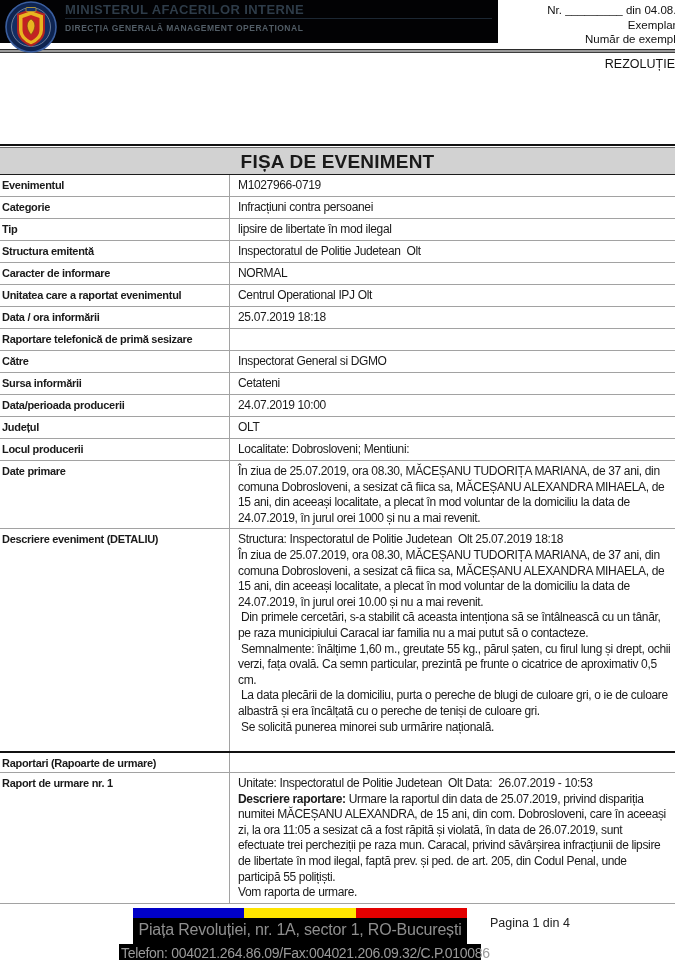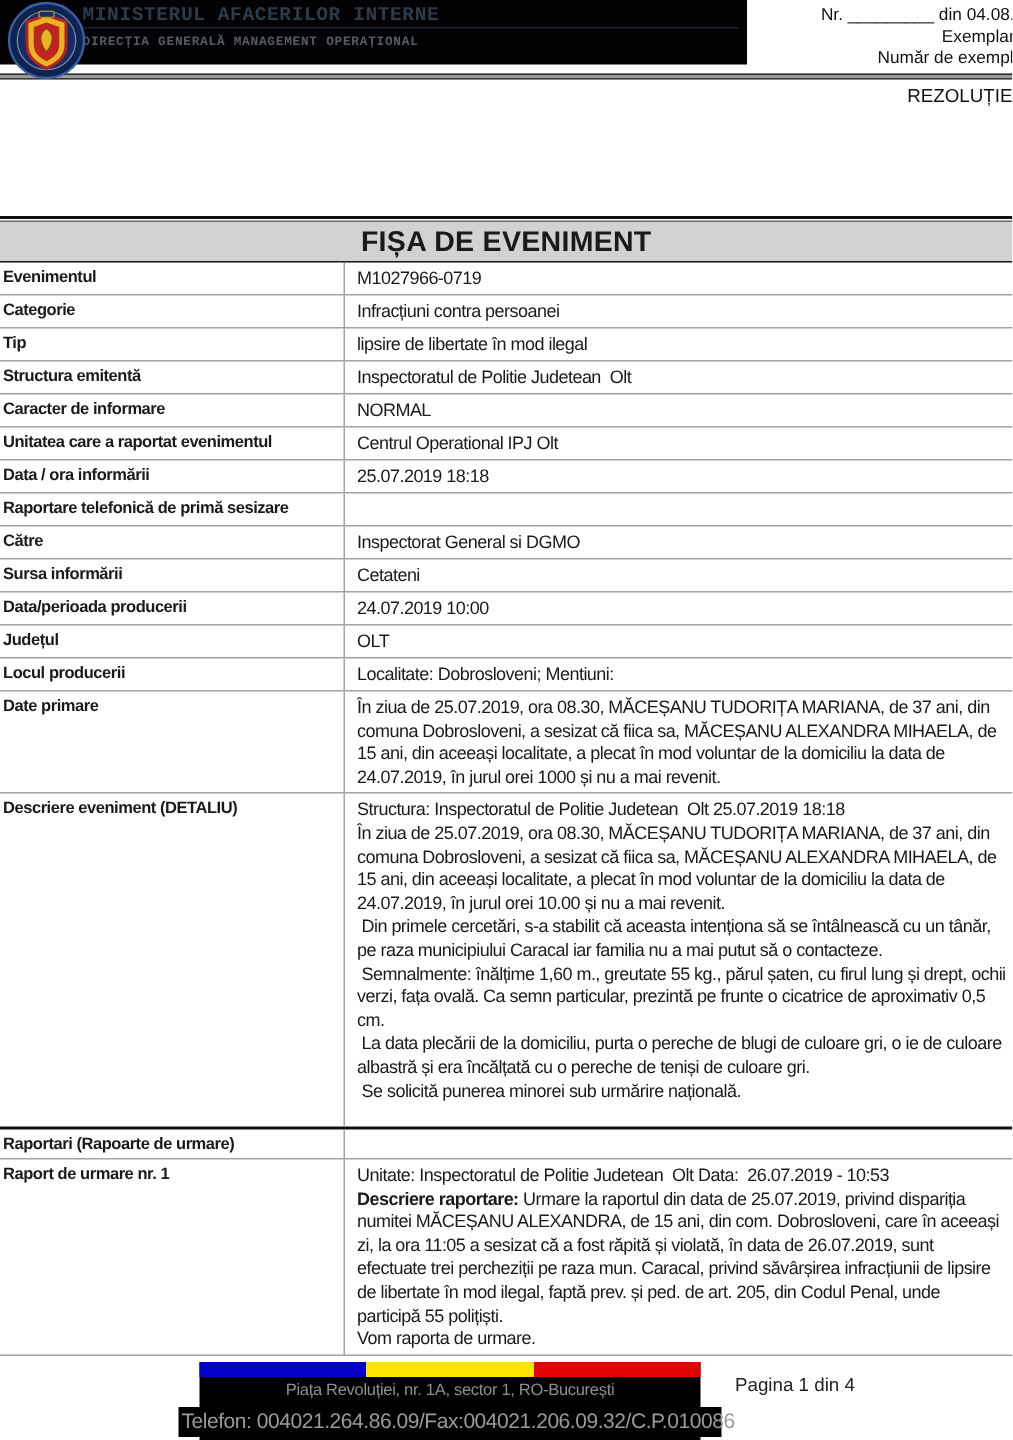--- a/index.html
+++ b/index.html
@@ -4,21 +4,21 @@
 <style>
   * { margin:0; padding:0; box-sizing:border-box; }
   html,body { background:#fff; }
   .page {
     position:relative; width:675px; height:960px; overflow:hidden;
     background:#fff; font-family:"Liberation Sans", sans-serif; color:#1a1a1a;
   }
   
   .banner { position:absolute; left:0; top:0; width:498px; height:43px; background:#020204; }
   .emblem { position:absolute; left:5px; top:1px; width:52px; height:52px; z-index:3; }
-  .banner-text { position:absolute; left:55px; top:2px; right:6px;font-family:Liberation Mono, monospace; }
+  .banner-text { position:absolute; left:65px; top:2px; right:6px; }
   .ministry { font-size:13px; font-weight:bold; color:#2e3c49; letter-spacing:0.4px; white-space:nowrap; }
   .banner-sep { height:1px; background:#1c2733; margin:1px 0 4px 0; }
   .directorate { font-size:8.5px; font-weight:bold; color:#525d66; letter-spacing:0.5px; white-space:nowrap; }
   
   .nr-block { position:absolute; left:528px; top:3px; width:174px; text-align:right;
     font-size:11.5px; line-height:14.6px; color:#111; white-space:nowrap; }
   
   .top-rule { position:absolute; left:0; top:49px; width:675px; height:4px;
     background:#9a9a9a; border-top:1px solid #2b2b2b; border-bottom:1px solid #3d3d3d; }
   .rezolutie { position:absolute; left:0; top:57px; width:675px; text-align:right;
@@ -35,21 +35,21 @@
   .cell.value { flex:1 1 auto; font-size:12px; line-height:15.6px; letter-spacing:-0.35px;
     padding:3px 4px 2px 8px; white-space:pre-wrap; }
   .row-descriere { border-bottom:none; }
   .row-descriere .cell.value { padding-bottom:16px; }
   .row-raportari { border-top:2px solid #111; }
   .bold { font-weight:bold; }
   
   .footer-box { position:absolute; left:133px; top:908px; width:334px; background:#000; z-index:2; }
   .flag { display:flex; height:10px; width:100%; }
   .flag > div { flex:1 1 33%; }
-  .address { font-size:11px; color:#8f8f8f; text-align:center; padding:3px 0 1px 0;
+  .address { font-size:16px; color:#8f8f8f; text-align:center; padding:3px 0 1px 0;
     letter-spacing:-0.2px; white-space:nowrap; }
   .phone { font-size:14px; color:#9a9a9a; text-align:center; white-space:nowrap;
     background:#000; margin:4px -14px; padding:1px 2px 3px 2px; letter-spacing:-0.3px; }
   .pagina { position:absolute; left:490px; top:916px; font-size:12.5px; color:#222; }
 </style>
 </head>
 <body>
 
 <div class="page">
 

